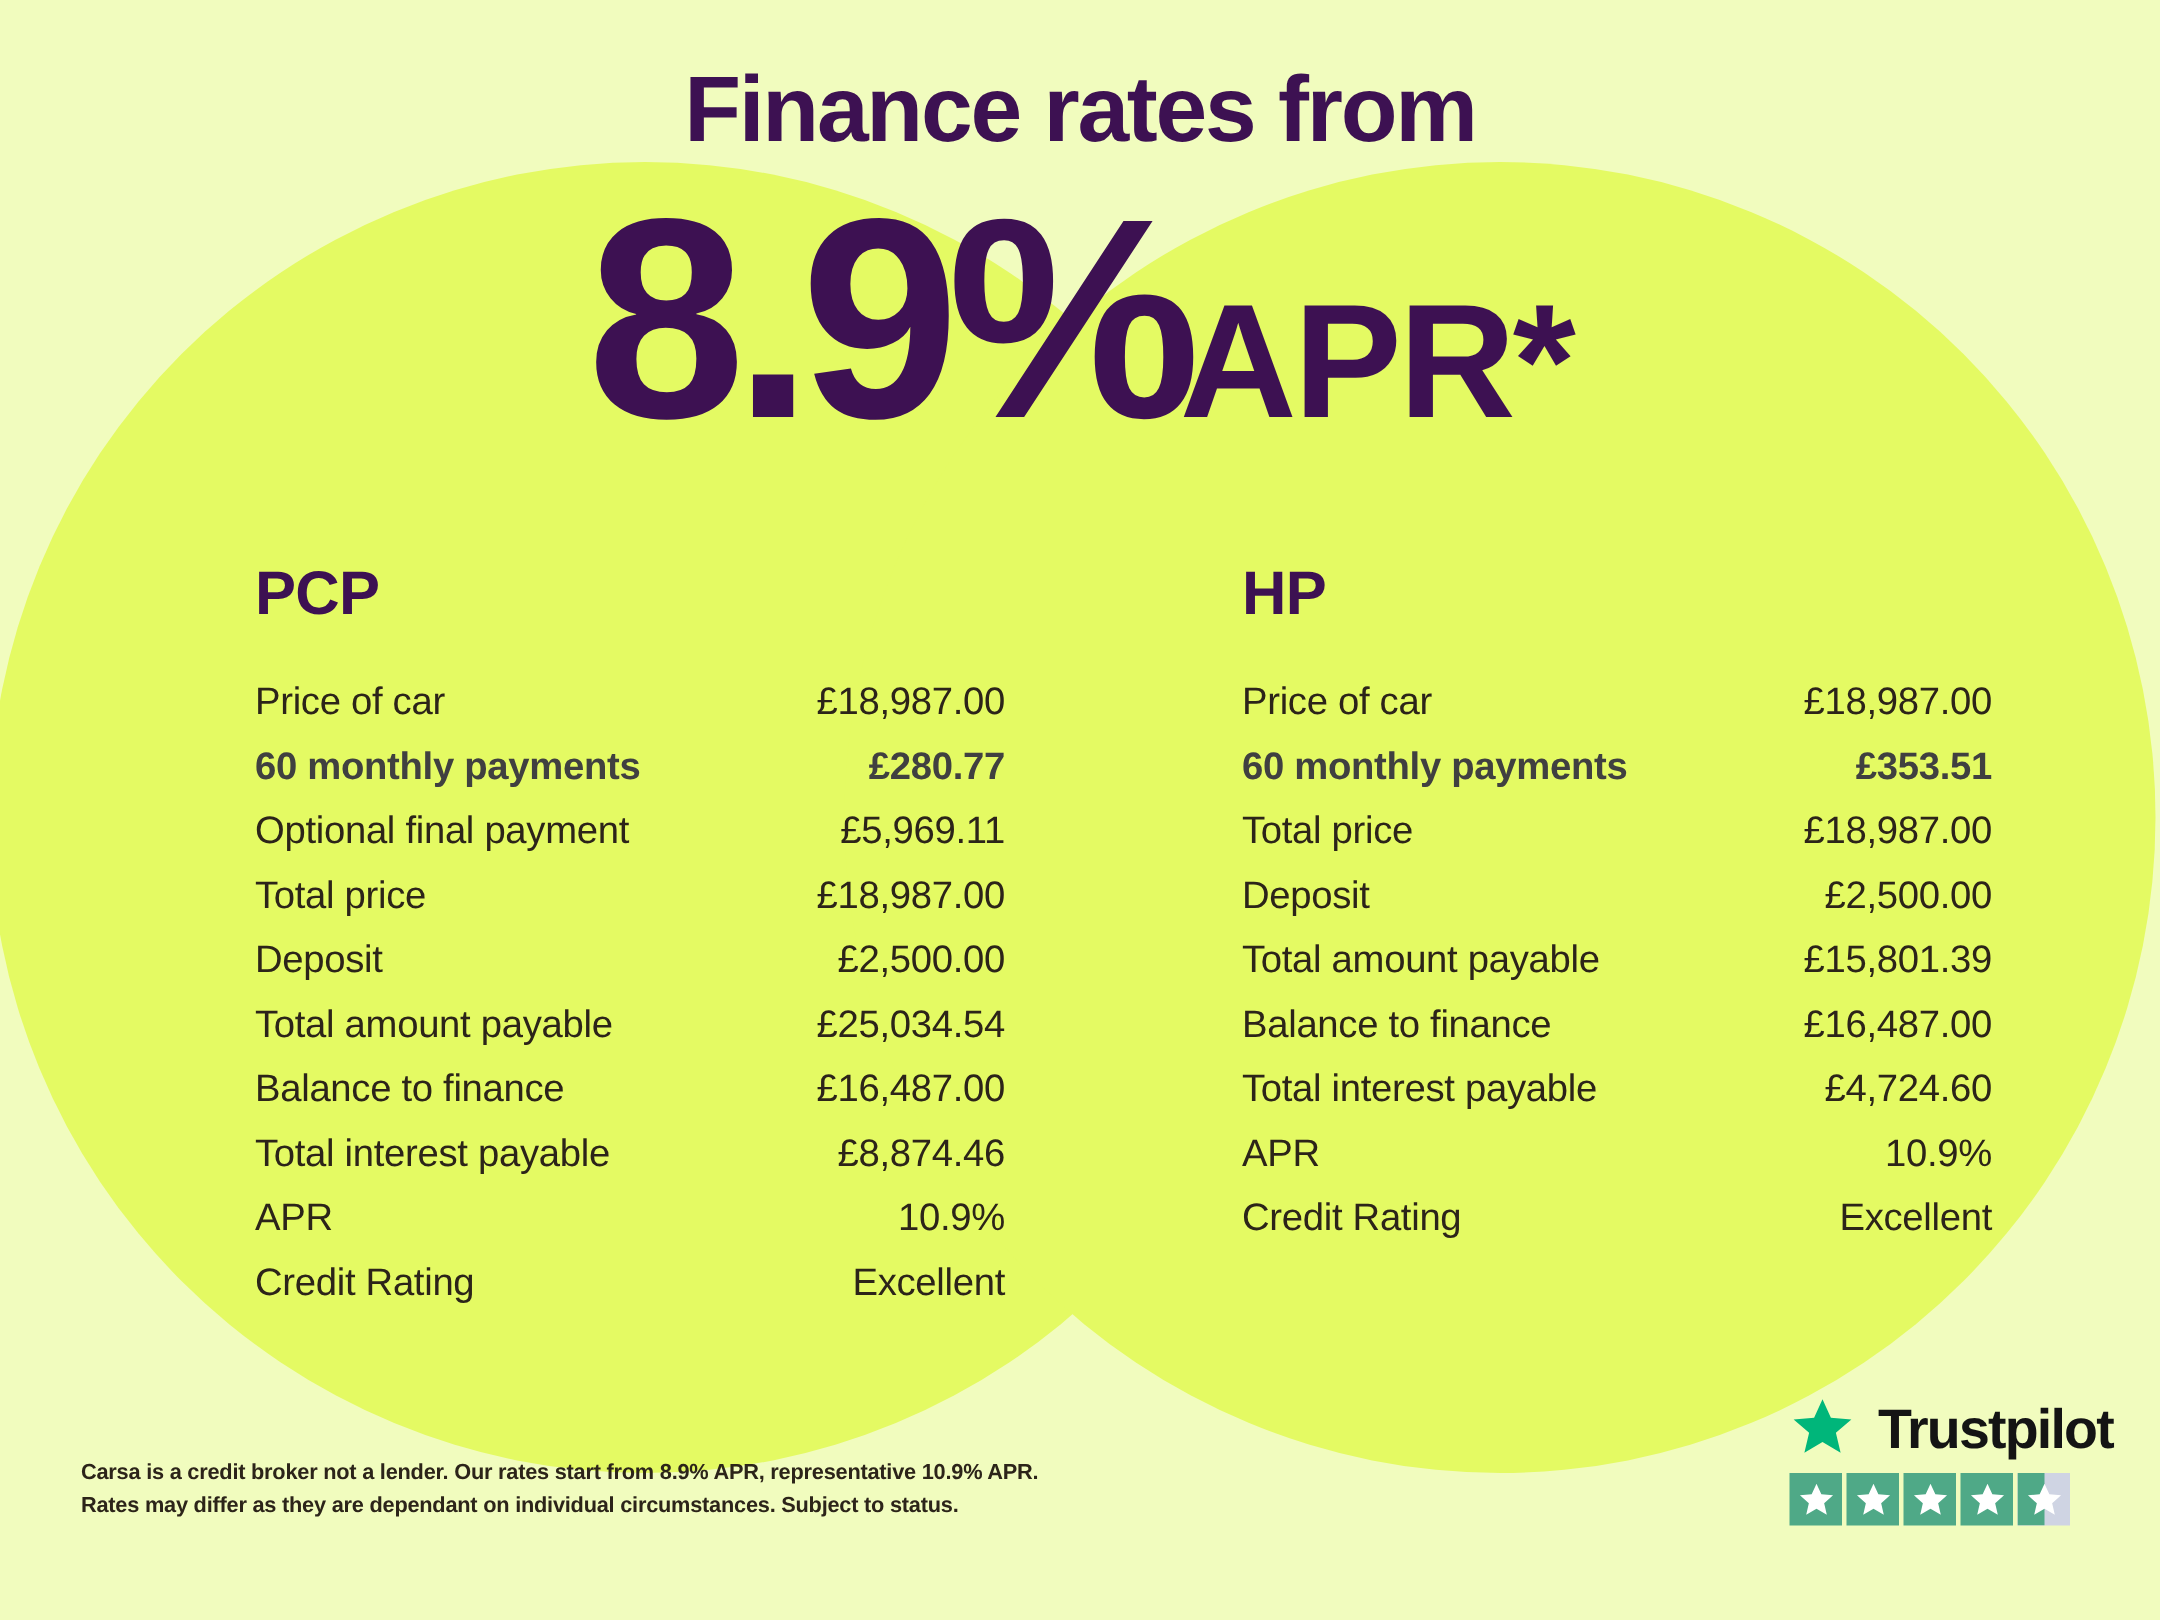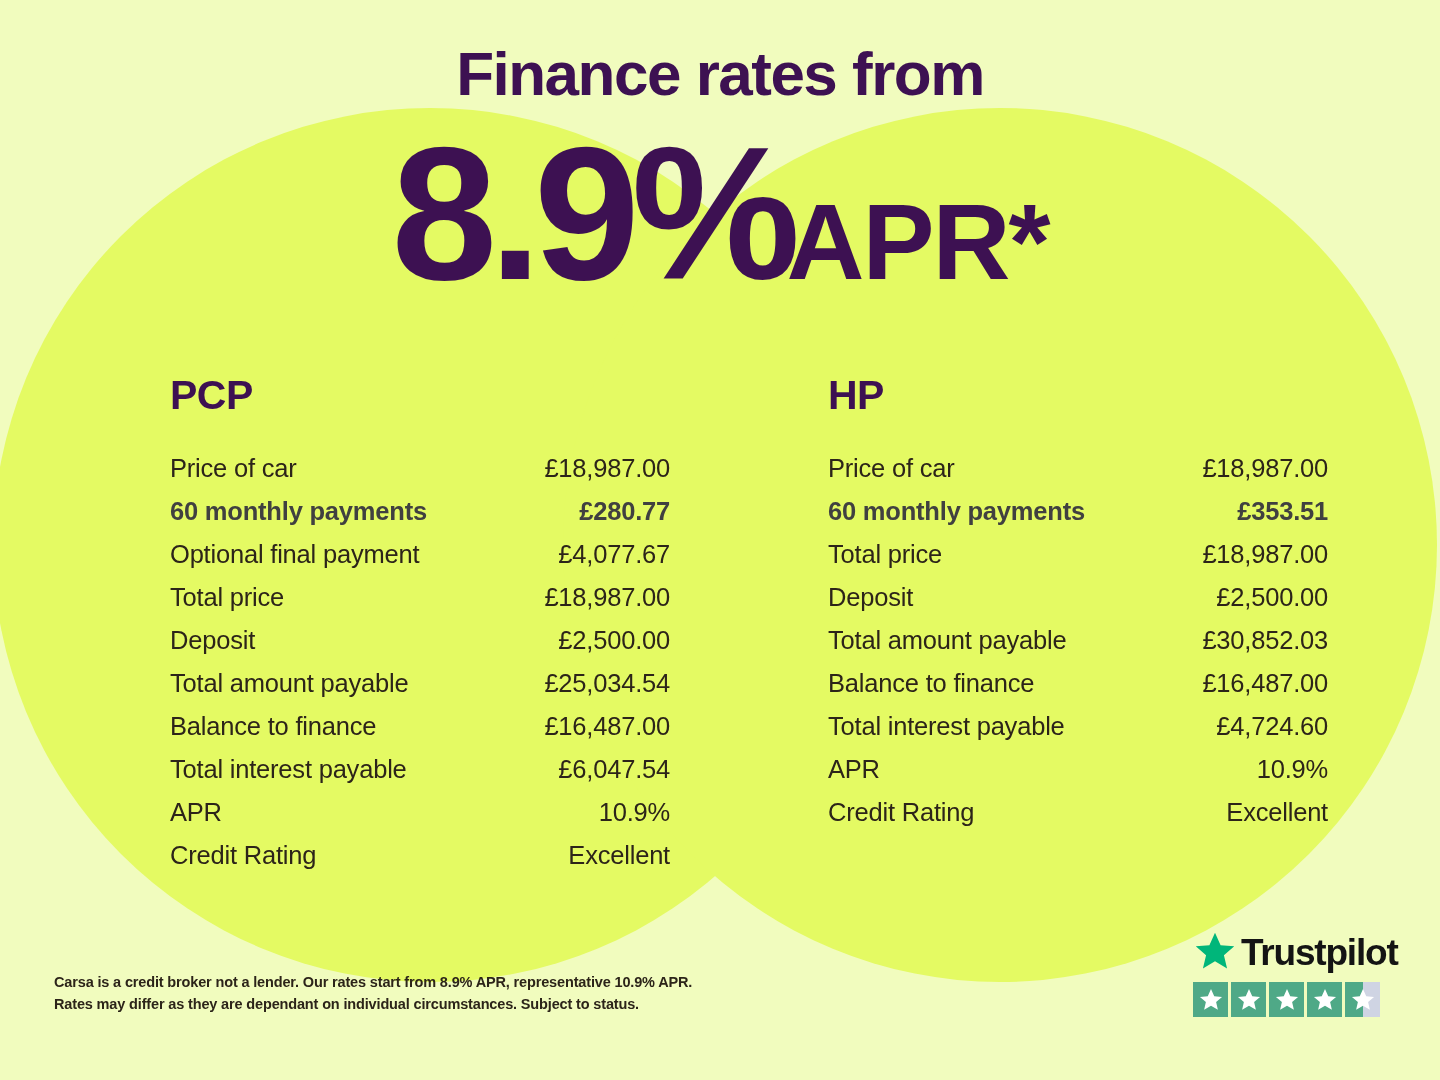--- a/index.html
+++ b/index.html
@@ -67,21 +67,21 @@
   
   .disclaimer {
     position:absolute; left:54px; top:971px; width:760px;
     font-size:14.5px; line-height:1.55; color:#2C2419;
     font-weight:600; letter-spacing:-0.15px;
   }
 
   .trustpilot {
     position:absolute; left:1193px; top:930px; width:200px;
   }
-  .tp-wordmark { display:flex; align-items:center; gap:4px; height:46px; }
+  .tp-wordmark { display:flex; align-items:center; gap:15px; height:46px; }
   .tp-name {
     font-size:37px; font-weight:bold; color:#141414; letter-spacing:-1.2px;
   }
   .tp-stars { display:flex; gap:3px; margin-top:6px; }
   .tp-star {
     width:35px; height:35px; background:#4FA987;
     display:flex; align-items:center; justify-content:center;
     position:relative; overflow:hidden;
   }
   .tp-star.half { background:#CFD4E3; }
@@ -116,41 +116,41 @@
         <div class="row">
           <span class="label">Price of car</span>
           <span class="value">£18,987.00</span>
         </div>
         <div class="row em">
           <span class="label">60 monthly payments</span>
           <span class="value">£280.77</span>
         </div>
         <div class="row">
           <span class="label">Optional final payment</span>
-          <span class="value">£4,077.67</span>
+          <span class="value">£5,969.11</span>
         </div>
         <div class="row">
           <span class="label">Total price</span>
           <span class="value">£18,987.00</span>
         </div>
         <div class="row">
           <span class="label">Deposit</span>
           <span class="value">£2,500.00</span>
         </div>
         <div class="row">
           <span class="label">Total amount payable</span>
           <span class="value">£25,034.54</span>
         </div>
         <div class="row">
           <span class="label">Balance to finance</span>
           <span class="value">£16,487.00</span>
         </div>
         <div class="row">
           <span class="label">Total interest payable</span>
-          <span class="value">£6,047.54</span>
+          <span class="value">£8,874.46</span>
         </div>
         <div class="row">
           <span class="label">APR</span>
           <span class="value">10.9%</span>
         </div>
         <div class="row">
           <span class="label">Credit Rating</span>
           <span class="value">Excellent</span>
         </div>
       </div>
@@ -170,21 +170,21 @@
         <div class="row">
           <span class="label">Total price</span>
           <span class="value">£18,987.00</span>
         </div>
         <div class="row">
           <span class="label">Deposit</span>
           <span class="value">£2,500.00</span>
         </div>
         <div class="row">
           <span class="label">Total amount payable</span>
-          <span class="value">£30,852.03</span>
+          <span class="value">£15,801.39</span>
         </div>
         <div class="row">
           <span class="label">Balance to finance</span>
           <span class="value">£16,487.00</span>
         </div>
         <div class="row">
           <span class="label">Total interest payable</span>
           <span class="value">£4,724.60</span>
         </div>
         <div class="row">

